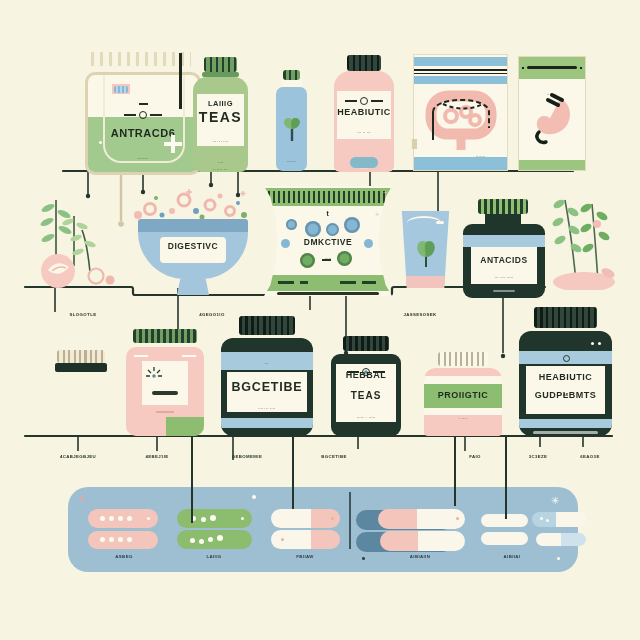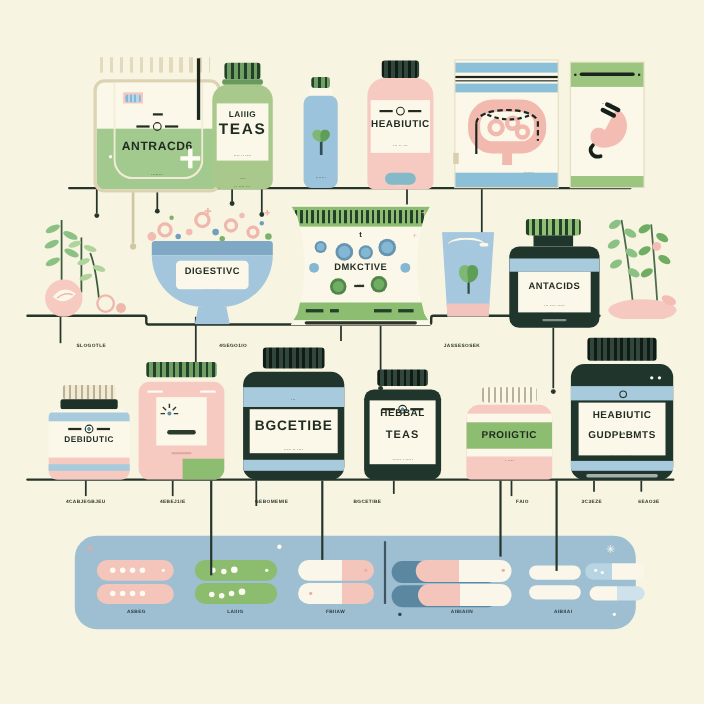--- a/index.html
+++ b/index.html
@@ -320,32 +320,20 @@
     <ellipse cx="62" cy="83" rx="7" ry="4" fill="#f2beb4" transform="rotate(25 62 83)"></ellipse>
   </svg>
 
   <div class="caption" style="left:28px;top:312px;">SLOGOTLE</div>
   <div class="caption" style="left:157px;top:312px;">4GEGO1IO</div>
   <div class="caption" style="left:365px;top:312px;">JASSESOSEK</div>
 
   <div class="product" style="left:44px;top:342px;width:74px;height:94px;">
     <div class="cap st-cream" style="left:13px;top:8px;width:48px;height:13px;"></div>
     <div class="abs" style="left:11px;top:21px;width:52px;height:9px;background:#1e3128;border-radius:2px;"></div>
-    <div class="abs" style="left:0;top:30px;width:74px;height:64px;background:#fbf7e9;border-radius:8px;overflow:hidden;">
-      <div class="band" style="top:3px;height:8px;background:#a7cbdd;"></div>
-      <div class="emb" style="margin-top:14px;">
-          <span class="ln"></span>
-          <span class="cr blue"></span>
-          <span class="ln"></span>
-        </div>
-      <div class="tcenter big" style="top:23px;font-size:7.5px;">DEBIDUTIC</div>
-      <div class="tcenter" style="top:33px;"><span class="micro">···· ·· ····</span></div>
-      <div class="band" style="top:44px;height:20px;background:#f6cac1;"></div>
-      <div class="band" style="top:50px;height:6px;background:#a7cbdd;"></div>
-    </div>
   </div>
 
   <div class="product" style="left:126px;top:329px;width:78px;height:107px;">
     <div class="cap st-dgreen" style="left:7px;top:0;width:64px;height:14px;"></div>
     <div class="abs" style="left:0;top:18px;width:78px;height:89px;background:#f6c9c1;border-radius:10px;overflow:hidden;">
       <div class="abs" style="left:8px;top:8px;width:14px;height:1.5px;background:#fdfbf2;"></div>
       <div class="abs" style="left:56px;top:8px;width:14px;height:1.5px;background:#fdfbf2;"></div>
       <div class="label-panel" style="left:16px;top:14px;width:46px;height:44px;">
         <svg width="24" height="16" style="margin-top:3px;">
           <circle cx="12" cy="12" r="1.8" fill="#5b8fa5"></circle>

